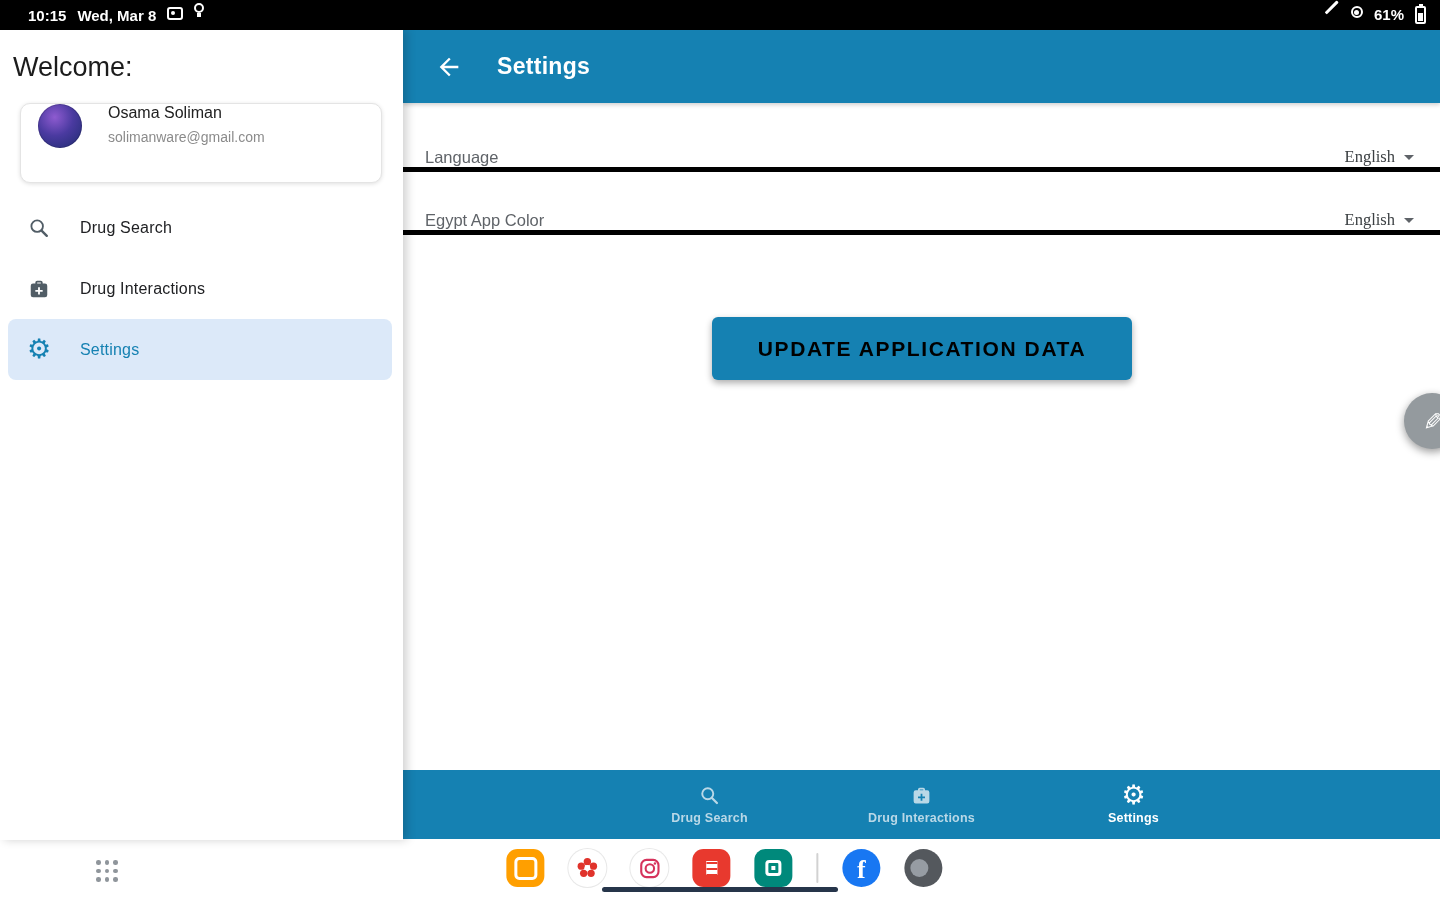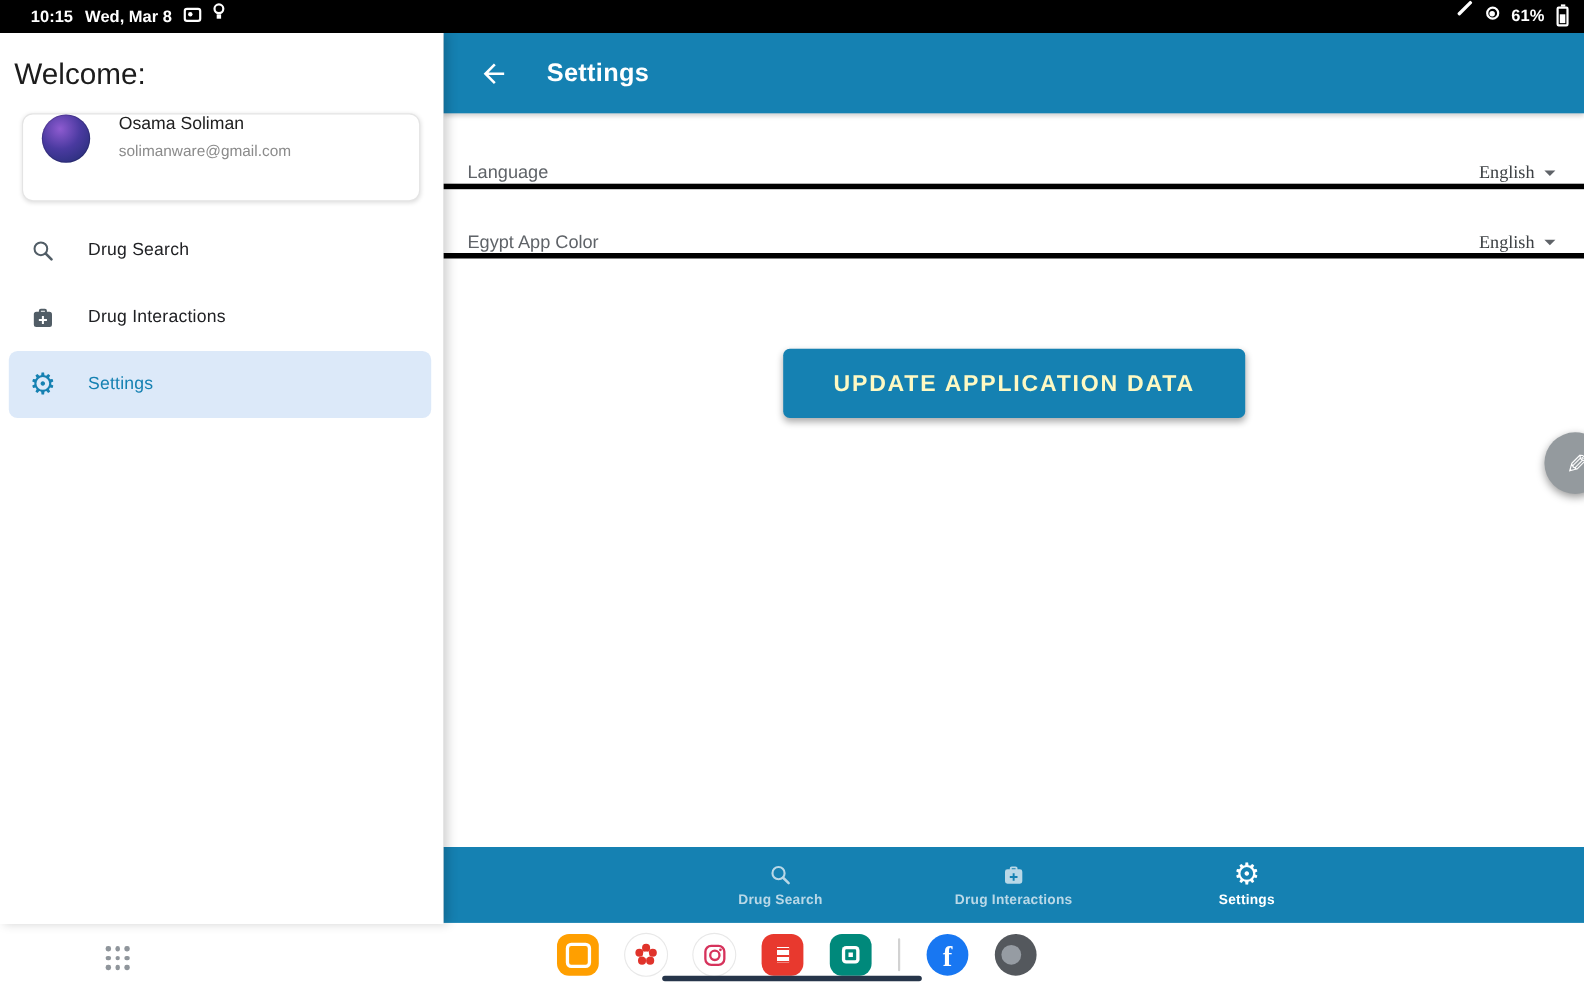--- a/index.html
+++ b/index.html
@@ -55,21 +55,21 @@
   .appbar-title{margin-left:26px;font-size:23px;font-weight:bold;letter-spacing:.3px;color:#fff;}
 
   .rows{position:absolute;top:73px;left:0;width:100%;padding-top:6px;}
   .row{height:63px;border-bottom:5px solid #000000;display:flex;align-items:flex-end;
     justify-content:space-between;padding:0 26px 0 22px;cursor:pointer;}
   .row-label{font-size:16.5px;color:#5f6368;}
   .row-value{display:flex;align-items:center;gap:9px;}
   .row-value span{font-size:16.5px;color:#3c4043;font-family:Liberation Serif, serif;}
   .caret{width:0;height:0;border:5px solid transparent;border-top-color:#5f6368;margin-top:6px;}
 
-  .btn{background:var(--primary);color:#fef9c3;border:none;font-weight:bold;cursor:pointer;
+  .btn{background:var(--primary);color:#000000;border:none;font-weight:bold;cursor:pointer;
     box-shadow:0 3px 7px rgba(0,0,0,.33);}
   .btn-update{position:absolute;left:309px;top:287px;width:420px;height:63px;border-radius:6px;
     font-size:21px;letter-spacing:1.6px;}
   .btn-tutorial{position:absolute;left:391px;top:387px;width:257px;height:41px;border-radius:4px;
     font-size:14px;letter-spacing:1.2px;}
 
   .fab{position:absolute;left:1001px;top:363px;width:56px;height:56px;border-radius:50%;
     background:#949a9e;border:none;color:#fff;box-shadow:0 3px 8px rgba(0,0,0,.4);
     display:flex;align-items:center;justify-content:center;cursor:pointer;}
   .fab::before{content:"\270E";font-size:24px;transform:rotate(90deg);}

